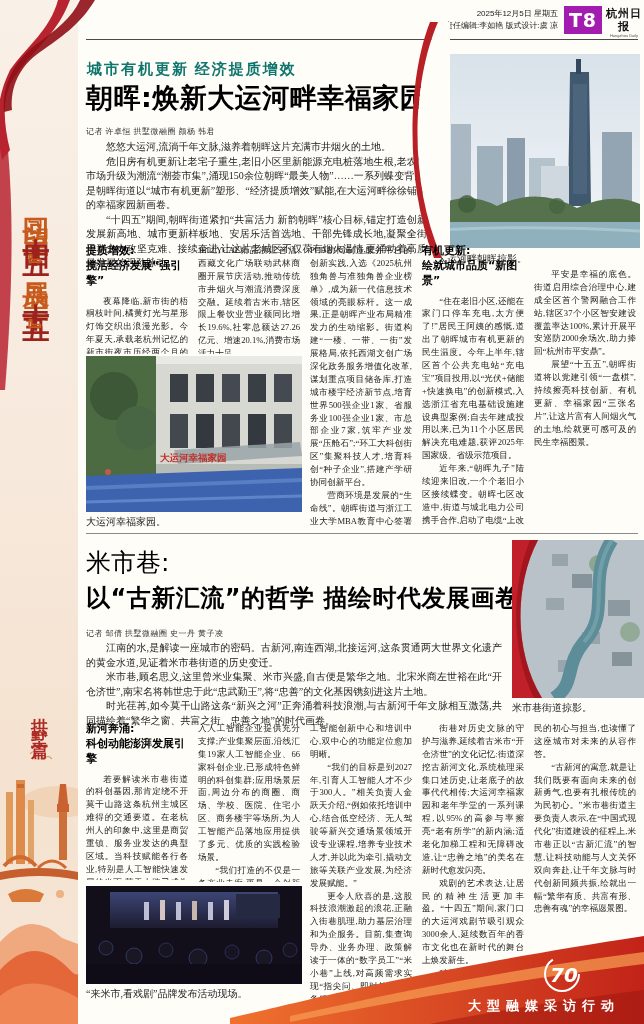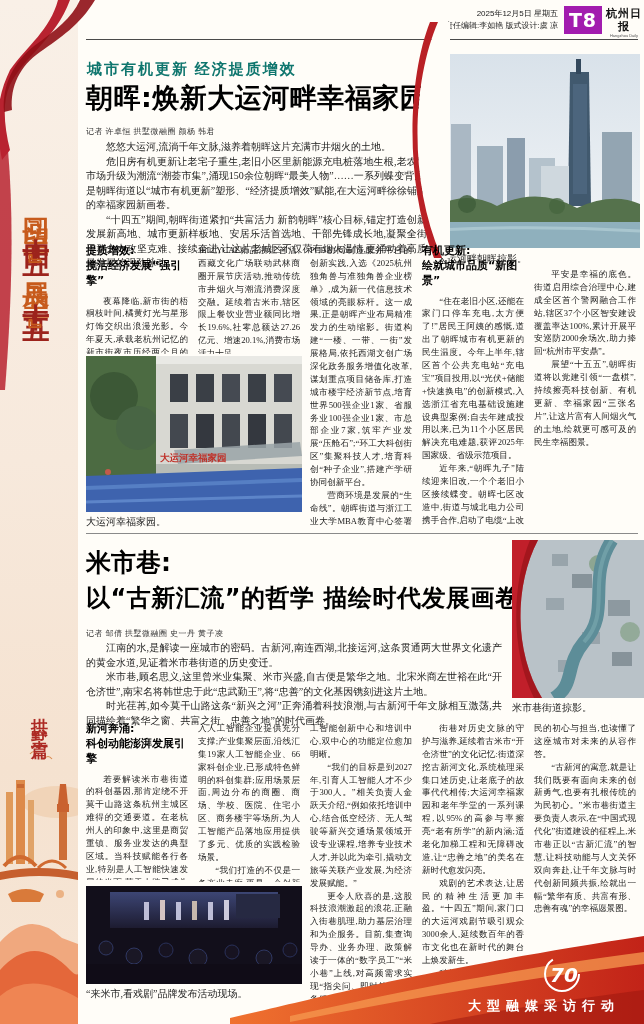--- a/index.html
+++ b/index.html
@@ -38,21 +38,21 @@
   .intro p{margin:0;text-indent:2em;}
   .col{position:absolute;width:102px;font-size:8.6px;line-height:1.5;text-align:justify;
        color:#1c1c1c;overflow:hidden;}
   .col p{margin:0;text-indent:2em;}
   .col p.cont{text-indent:0;}
   .colhead{font-family:"DejaVu Sans","Liberation Sans",sans-serif;font-weight:bold;font-size:11px;
            line-height:1.35;white-space:pre-line;color:#000;margin:0 0 6px 0;text-align:left;}
   .cap{position:absolute;font-size:10px;color:#222;}
   .ph{position:absolute;overflow:hidden;background:#ddd;}
   .divider{position:absolute;left:86px;top:533px;width:552px;height:1px;background:#8a8a8a;}
-  .headline2a{position:absolute;left:86px;top:546px;font-size:25px;font-weight:700;color:#000;
+  .headline2a{position:absolute;left:86px;top:546px;font-size:25px;font-weight:400;color:#000;
               font-family:"DejaVu Sans","Liberation Sans",sans-serif;}
   .headline2b{position:absolute;left:86px;top:582px;width:470px;font-size:24px;font-weight:900;
               color:#000;font-family:"DejaVu Sans","Liberation Sans",sans-serif;letter-spacing:0.5px;}
   .deco{position:absolute;pointer-events:none;}
 </style>
 </head>
 <body>
 
 <div class="page">
 

